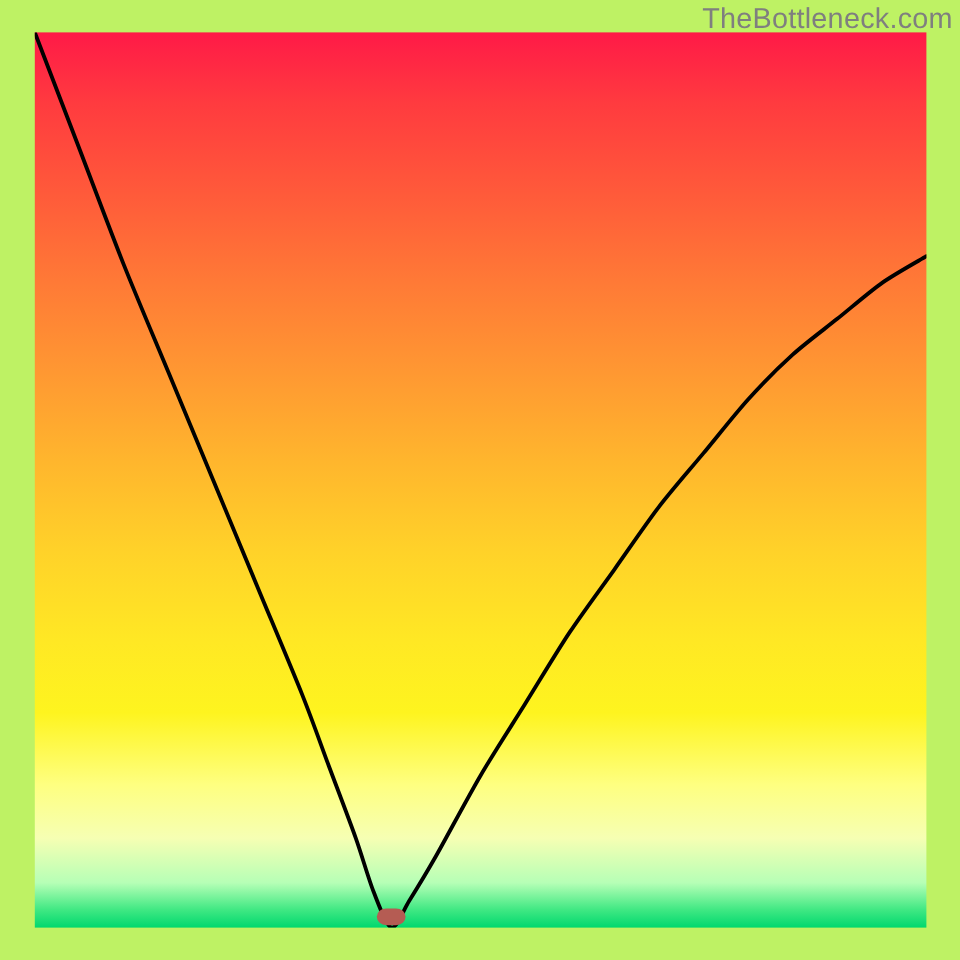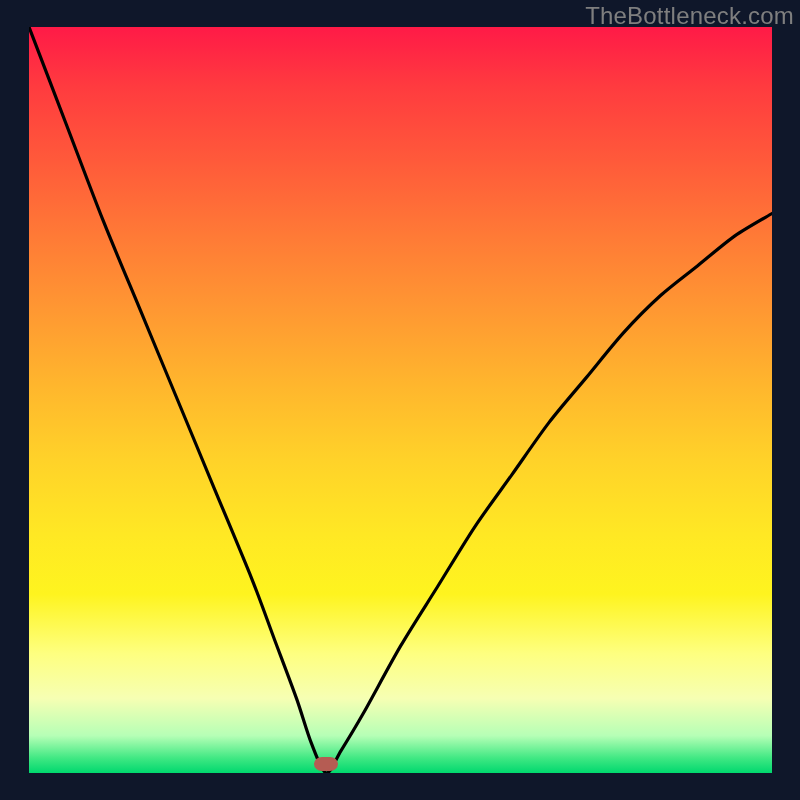--- a/index.html
+++ b/index.html
@@ -8,21 +8,21 @@
     width: 800px;
     height: 800px;
     background: #000;
     overflow: hidden;
     font-family: Arial, Helvetica, sans-serif;
   }
   .frame {
     position: absolute;
     left: 0; top: 0;
     width: 800px; height: 800px;
-    background: #0f172a;
+    background: #bef264;
   }
   .plot {
     position: absolute;
     left: 29px;
     top: 27px;
     width: 743px;
     height: 746px;
     background: linear-gradient(
       to bottom,
       #ff1a47 0%,

